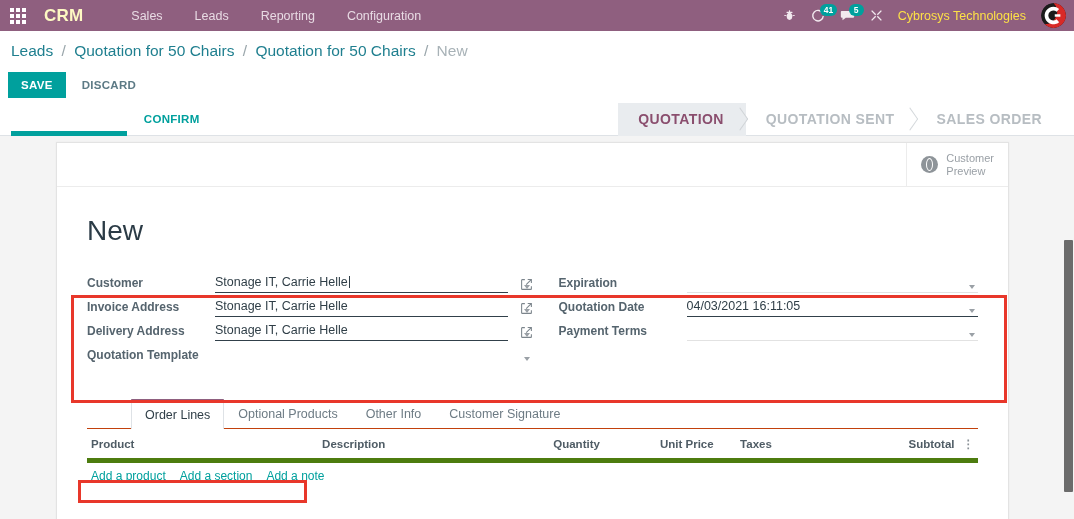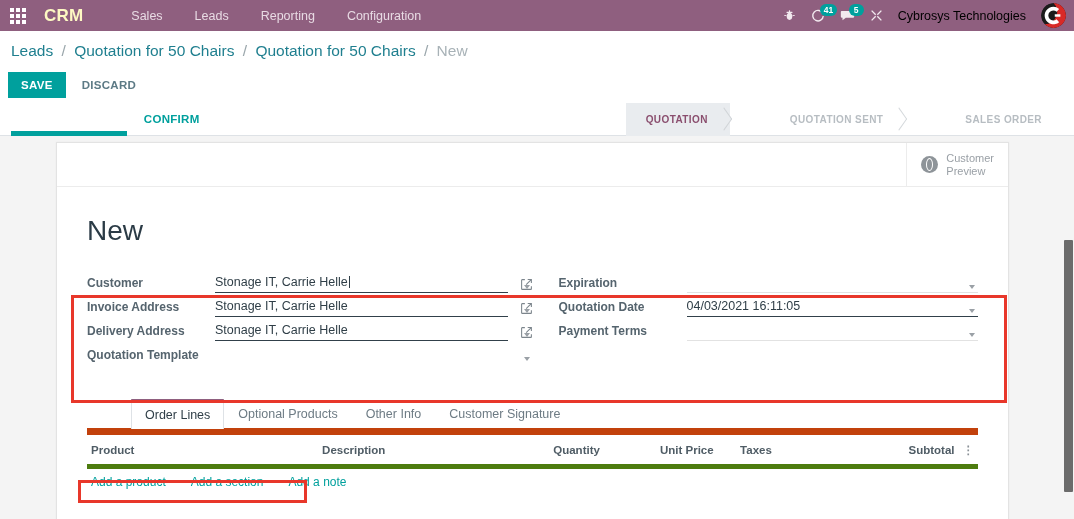--- a/index.html
+++ b/index.html
@@ -27,21 +27,21 @@
   .nav-links { display: flex; gap: 32px; }
   .nav-links a { font-size: 12.5px; color: #e8dbe4; text-decoration: none; cursor: pointer; }
   .nav-right { margin-left: auto; display: flex; align-items: center; gap: 15px; padding-right: 8px; }
   .nav-icon { position: relative; color: #f2e9ef; display: inline-flex; align-items: center;
               cursor: pointer; }
   .badge {
     position: absolute; top: -5px; left: 9px;
     background: #00a09d; color: #fff; font-size: 8.5px; font-weight: bold;
     border-radius: 8px; padding: 1px 4px; line-height: 10px; min-width: 15px; text-align: center;
   }
-  .user-name { font-size: 12.5px; color: #000000; cursor: pointer; }
+  .user-name { font-size: 12.5px; color: #fde047; cursor: pointer; }
   .avatar { width: 25px; height: 25px; border-radius: 50%; overflow: hidden;
             display: block; cursor: pointer; }
 
   
   .cp { position: absolute; top: 31px; left: 0; width: 974px; height: 72px;
         background: #ffffff; }
   .breadcrumb { position: absolute; left: 11px; top: 11px; font-size: 15.5px; color: #5b899b; }
   .breadcrumb .crumb { color: #1f7f8f; cursor: pointer; }
   .breadcrumb .sep { color: #9aa6ab; margin: 0 4px; }
   .breadcrumb .active { color: #a8b2b7; }
@@ -67,22 +67,22 @@
     border: none; padding: 6px 11px; cursor: pointer; letter-spacing: .3px; margin-top: 48px;
   }
   .btn-secondary {
     background: transparent; color: #00a09d; font-size: 11.5px; font-weight: bold;
     border: none; padding: 6px 6px; cursor: pointer; letter-spacing: .3px;
   }
   .pipeline { margin-left: auto; display: flex; align-items: stretch; height: 33px;
               padding-right: 10px; }
   .stage {
     position: relative; display: flex; align-items: center; justify-content: center;
-    font-size: 10px; font-weight: bold; letter-spacing: .4px;
-    color: #b7bdc2; padding: 0 22px 0 20px; cursor: pointer; background: transparent; margin-left: 40px;
+    font-size: 14px; font-weight: bold; letter-spacing: .4px;
+    color: #b7bdc2; padding: 0 22px 0 20px; cursor: pointer; background: transparent;
   }
   .stage::after {
     content: ""; position: absolute; right: -1px; top: 50%;
     width: 13px; height: 13px; border-top: 1px solid #d4d8db; border-right: 1px solid #d4d8db;
     transform: translateY(-50%) rotate(45deg) skew(10deg,10deg);
   }
   .stage.active { background: #e9ecef; color: #8a4e6e; }
   .stage.active::after { background: #e9ecef; border-color: #d0d4d7; z-index: 2; }
   .stage:last-child::after { display: none; }
 
@@ -138,42 +138,42 @@
   }
   .ext-link { width: 13px; height: 13px; margin: 0 0 3px 12px; flex: none; cursor: pointer; }
 
   
   .annot { position: absolute; border: 3px solid #e8372a; pointer-events: none; }
   #annot-fields { left: 14px; top: 108px; width: 936px; height: 108px; }
   #annot-links  { left: 21px; top: 293px; width: 229px; height: 23px; }
 
   
   .notebook { margin-top: 34px; padding: 0 4px; }
-  .tabs { display: flex; border-bottom: 7px solid #c2410c; padding-left: 44px; }
+  .tabs { display: flex; border-bottom: 1px solid #c2410c; padding-left: 44px; }
   .tab {
     font-size: 12.5px; color: #6d7b84; padding: 7px 13px 7px 13px;
     border: 1px solid transparent; border-bottom: none; cursor: pointer;
     background: transparent; margin-bottom: -1px;
   }
   .tab.active {
     color: #2f3e47; background: #ffffff;
     border-color: #dee2e6 #dee2e6 #ffffff;
     border-top: 2px solid #8f5f7f;
   }
 
   
   .lines-table { width: 100%; border-collapse: collapse; }
   .lines-table th {
     font-size: 11.5px; color: #4f5c65; font-weight: bold; text-align: left;
     padding: 8px 4px 7px 4px; border-bottom: 5px solid #4d7c0f; white-space: nowrap;
   }
   .lines-table th.num { text-align: right; }
   .lines-table th.opt { width: 14px; text-align: center; color: #8a9197; }
   .add-row td { padding: 6px 4px; }
-  .add-links { display: flex; gap: 25px; }
+  .add-links { display: flex; gap: 14px; }
   .add-links a { font-size: 12px; color: #00a09d; text-decoration: none; cursor: pointer; }
 
   
   .vscroll { position: absolute; right: 1px; top: 104px; width: 9px; height: 252px;
              background: #6b6b6b; border-radius: 1px; cursor: pointer; }
 </style>
 </head>
 <body>
 
 <div class="app">

